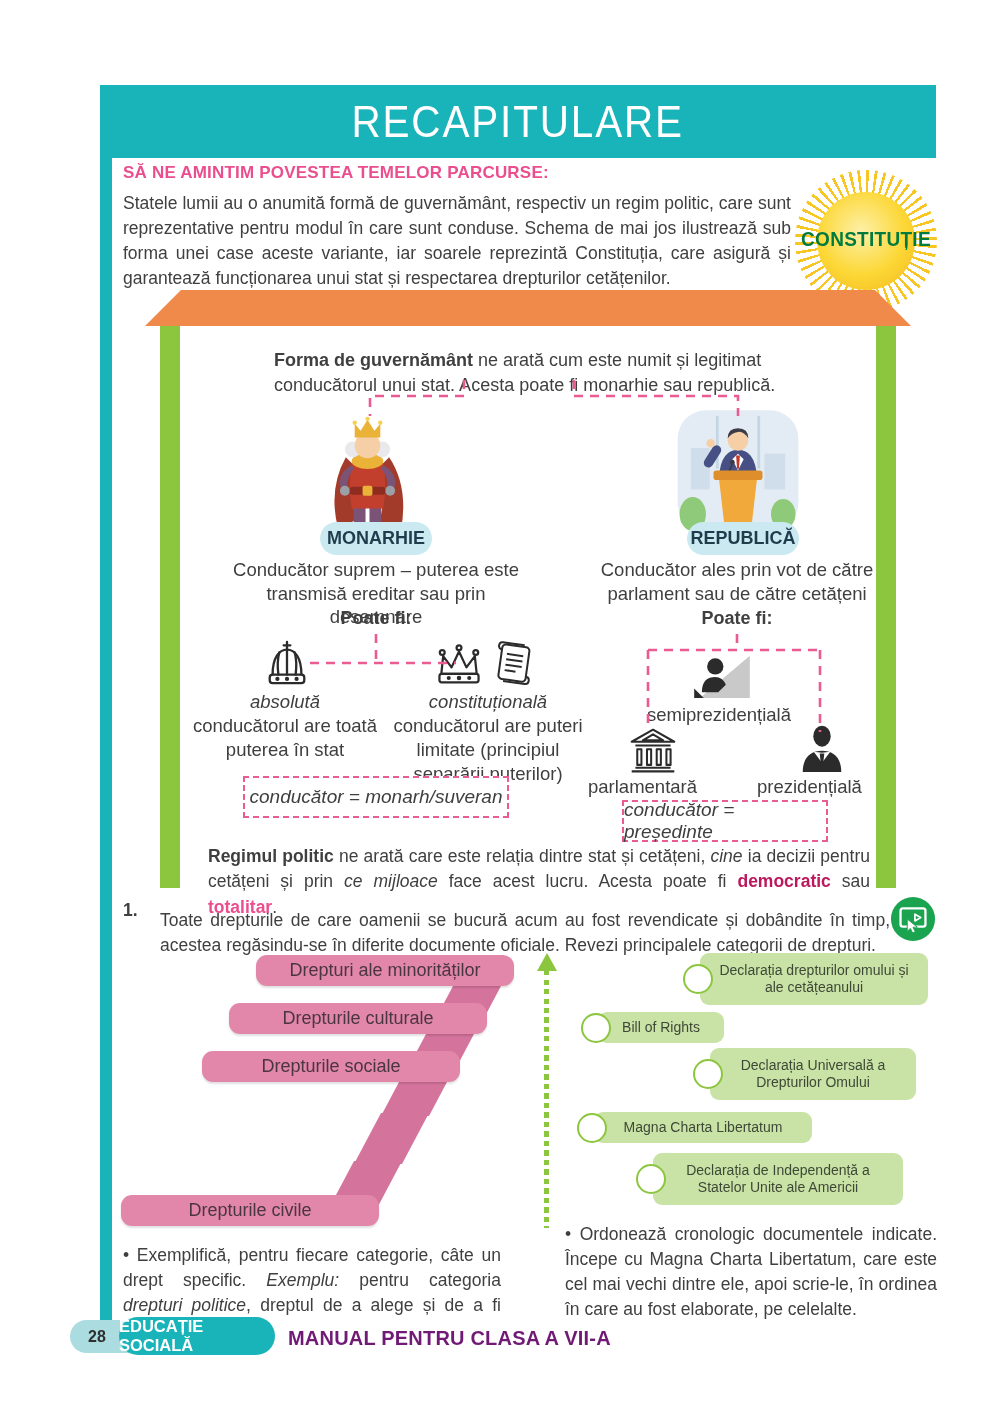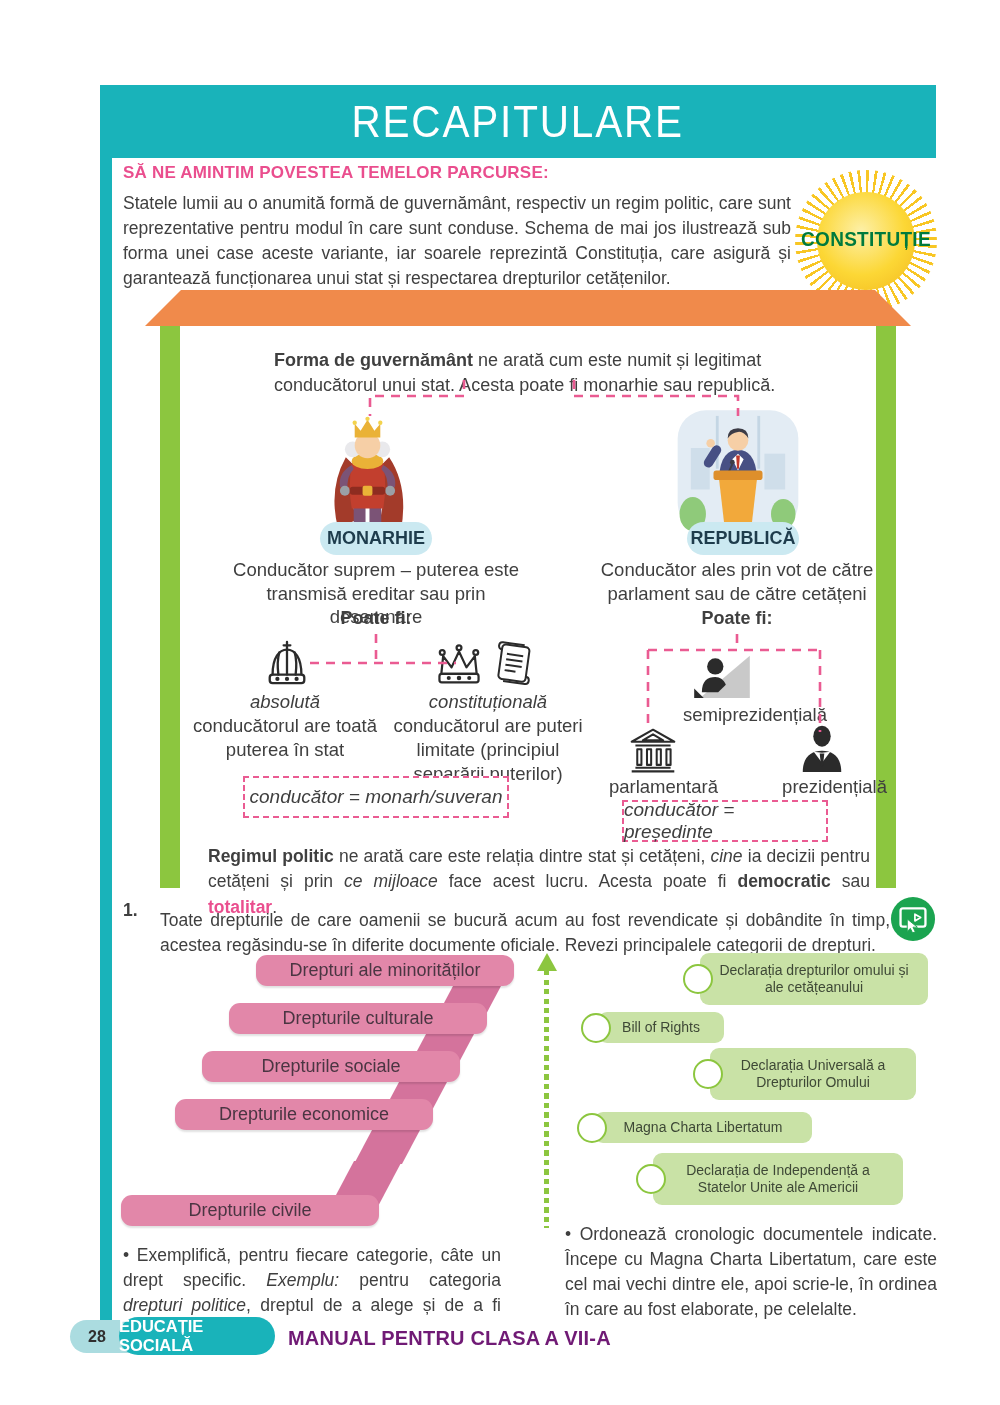--- a/index.html
+++ b/index.html
@@ -27,31 +27,31 @@
             font-size:20px;color:#007a3d;letter-spacing:.3px;transform:scaleX(.95);}
 
   
   .roof{left:145px;top:290px;width:766px;height:36px;background:#f08a4b;
         clip-path:polygon(36px 0,calc(100% - 36px) 0,100% 100%,0 100%);}
   .pillar{top:326px;width:20px;height:562px;background:#8cc63f;}
   .pillar-l{left:160px;} .pillar-r{left:876px;}
 
   .forma-p{left:262px;top:336px;width:548px;font-size:18px;line-height:1.4;}
   .regim-p{left:208px;top:844px;width:662px;font-size:17.5px;line-height:1.45;text-align:justify;}
-  .green-word{color:#404040;font-weight:bold;}
+  .green-word{color:#be185d;font-weight:bold;}
   .pink-word{color:#ea4e8e;font-weight:bold;}
   .pill-label{background:#cbe9f1;border-radius:17px;display:flex;align-items:center;justify-content:center;
               font-weight:bold;font-size:18px;color:#1e3c4c;z-index:5;}
   .fig-desc{font-size:18.5px;line-height:1.28;text-align:center;}
   .poate-fi{font-size:18px;font-weight:bold;text-align:center;}
   .type-block{text-align:center;font-size:18.5px;line-height:1.3;}
   .type-name{font-style:italic;}
   .dash-box{border:2.5px dashed #ea5b92;display:flex;align-items:center;justify-content:center;
             font-style:italic;font-size:19px;color:#3f3f3f;background:#fff;z-index:4;}
-  .icon-label{font-size:18.5px;text-align:right;}
+  .icon-label{font-size:18.5px;text-align:left;}
 
   
   .ex-num{left:123px;top:900px;font-size:17.5px;font-weight:bold;}
   .ex-text{left:152px;top:900px;width:730px;font-size:17.5px;line-height:1.45;text-align:justify;}
 
   
   .stair-bar{width:258px;height:31px;background:#e287a9;border-radius:11px;z-index:2;
              display:flex;align-items:center;justify-content:center;font-size:18px;color:#4a3542;
              box-shadow:0 2px 2px rgba(0,0,0,.12);}
   .arrow-line{left:544px;top:970px;width:4.5px;height:258px;
@@ -291,21 +291,20 @@
       <polygon points="435,1017 483,1017 456,1068 408,1068"></polygon>
       <polygon points="408,1065 456,1065 429,1116 381,1116"></polygon>
       <polygon points="381,1113 429,1113 402,1164 354,1164"></polygon>
       <polygon points="354,1161 402,1161 375,1212 327,1212"></polygon>
     </g>
   </svg>
 
   <div class="abs stair-bar" style="left:256px;top:955px">Drepturi ale minorităților</div>
   <div class="abs stair-bar" style="left:229px;top:1003px">Drepturile culturale</div>
   <div class="abs stair-bar" style="left:202px;top:1051px">Drepturile sociale</div>
-  <div class="abs stair-bar" style="left:175px;top:1099px">Drepturile economice</div>
   <div class="abs stair-bar" style="left:121px;top:1195px">Drepturile civile</div>
 
   <div class="abs arrow-line"></div>
   <div class="abs arrow-head"></div>
 
   <div class="abs doc-label" style="left:700px;top:953px;width:228px;height:52px">
     <span class="doc-circle"></span>
     <span style="padding:0 10px">Declarația drepturilor omului și ale cetățeanului</span>
   </div>
   <div class="abs doc-label" style="left:598px;top:1012px;width:126px;height:31px">

